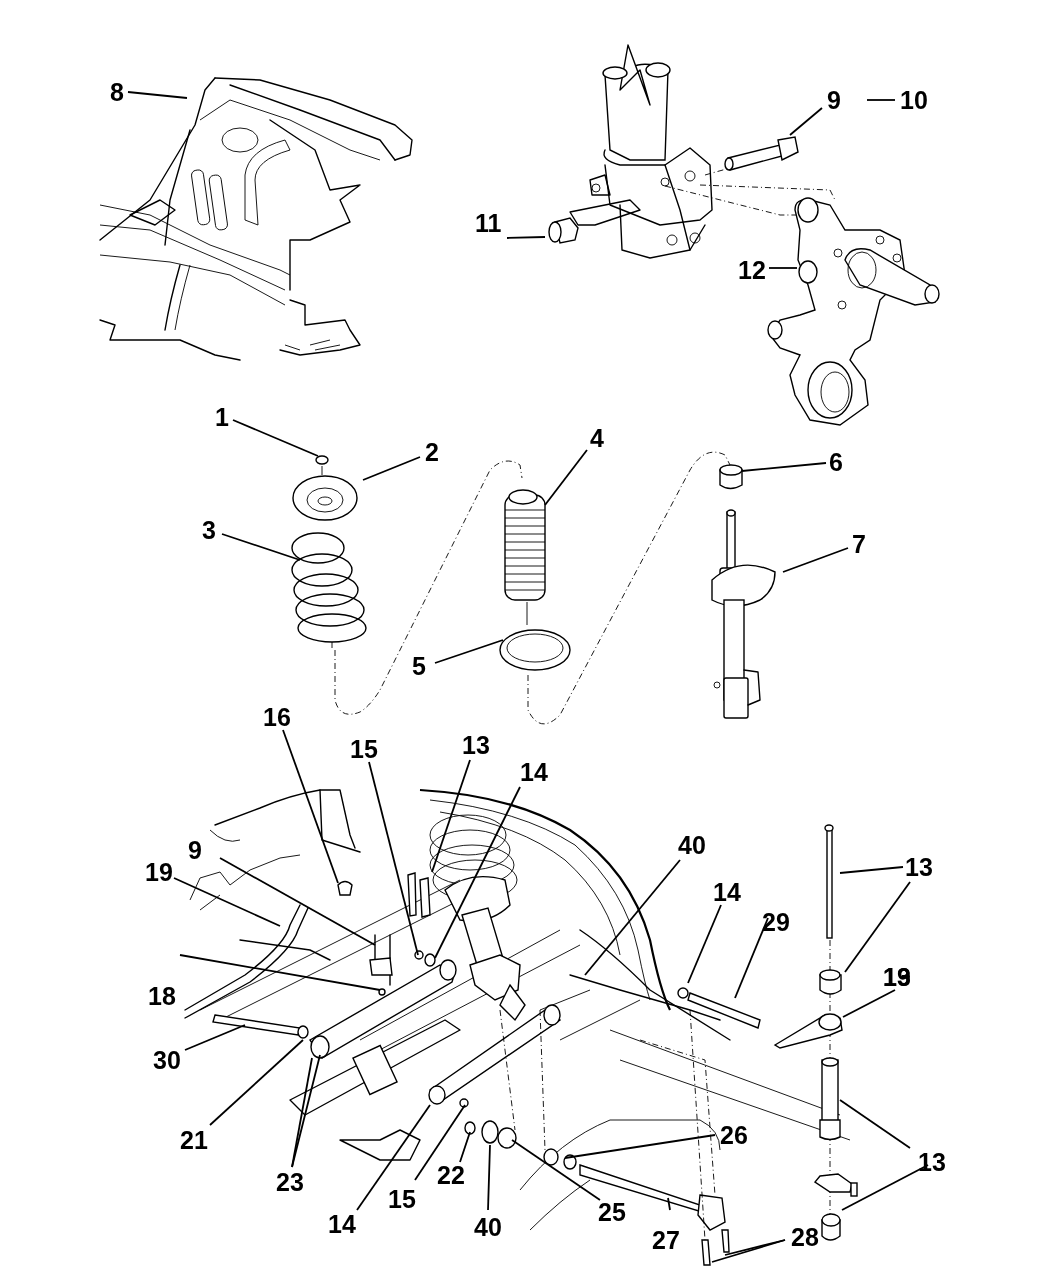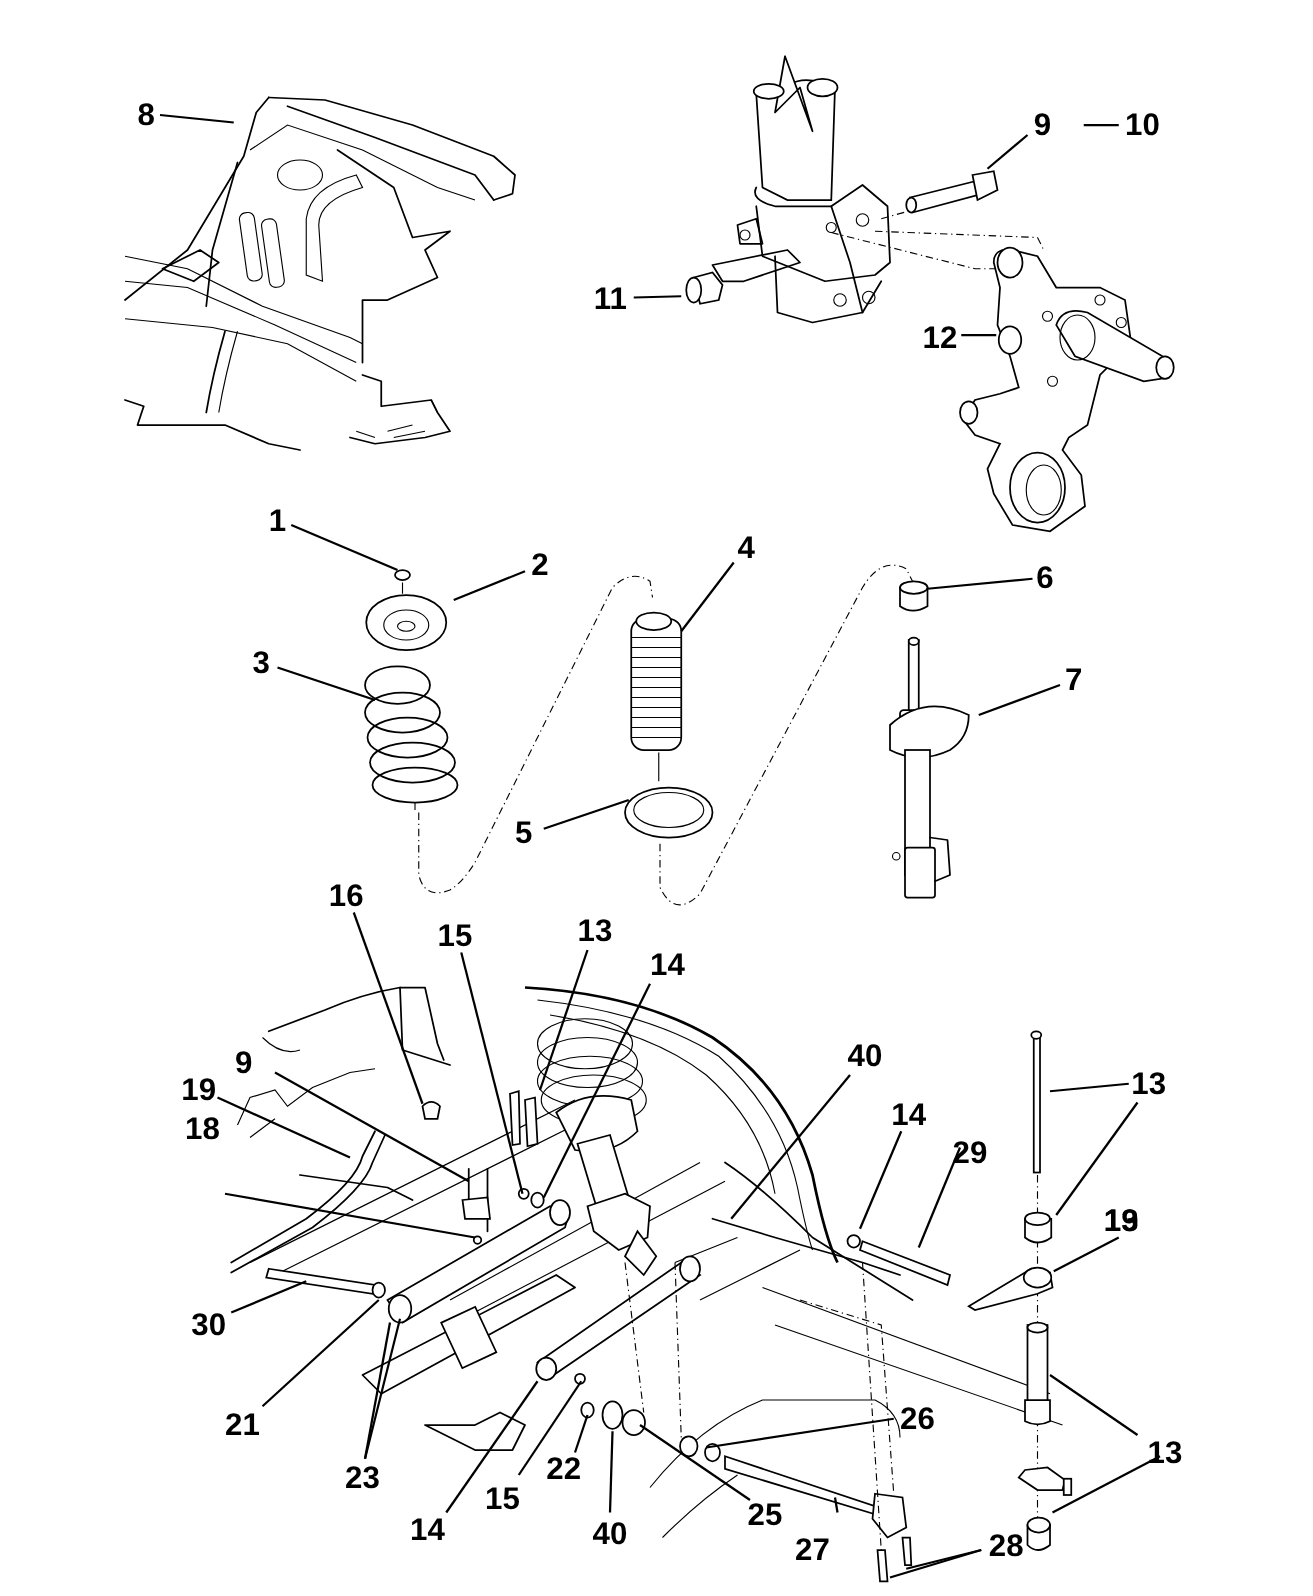--- a/index.html
+++ b/index.html
@@ -268,51 +268,51 @@
     <line class="leader" x1="785" y1="1240" x2="725" y2="1255"></line>
     <line class="leader" x1="785" y1="1240" x2="712" y2="1262"></line>
     <line class="leader" x1="928" y1="1165" x2="842" y2="1210"></line>
     <line class="leader" x1="910" y1="1148" x2="840" y2="1100"></line>
   </g>
 </svg>
 
 <span class="callout" style="left:110px;top:80px">8</span>
 <span class="callout" style="left:827px;top:88px">9</span>
 <span class="callout" style="left:900px;top:88px">10</span>
-<span class="callout" style="left:475px;top:227px">11</span>
+<span class="callout" style="left:475px;top:211px">11</span>
 <span class="callout" style="left:738px;top:258px">12</span>
 <span class="callout" style="left:215px;top:405px">1</span>
 <span class="callout" style="left:425px;top:440px">2</span>
 <span class="callout" style="left:202px;top:518px">3</span>
 <span class="callout" style="left:590px;top:426px">4</span>
 <span class="callout" style="left:412px;top:654px">5</span>
 <span class="callout" style="left:829px;top:450px">6</span>
 <span class="callout" style="left:852px;top:532px">7</span>
 
 <span class="callout" style="left:263px;top:705px">16</span>
 <span class="callout" style="left:350px;top:737px">15</span>
 <span class="callout" style="left:462px;top:733px">13</span>
 <span class="callout" style="left:520px;top:760px">14</span>
 <span class="callout" style="left:188px;top:838px">9</span>
 <span class="callout" style="left:145px;top:860px">19</span>
-<span class="callout" style="left:148px;top:891px">18</span>
+<span class="callout" style="left:148px;top:984px">18</span>
 <span class="callout" style="left:678px;top:833px">40</span>
 <span class="callout" style="left:713px;top:880px">14</span>
 <span class="callout" style="left:762px;top:910px">29</span>
 <span class="callout" style="left:905px;top:855px">13</span>
 <span class="callout" style="left:883px;top:965px">13</span>
 
 <span class="callout" style="left:883px;top:965px">19</span>
 
 <span class="callout" style="left:153px;top:1048px">30</span>
 <span class="callout" style="left:180px;top:1128px">21</span>
 <span class="callout" style="left:276px;top:1170px">23</span>
 <span class="callout" style="left:437px;top:1163px">22</span>
 <span class="callout" style="left:388px;top:1187px">15</span>
 <span class="callout" style="left:328px;top:1212px">14</span>
 <span class="callout" style="left:474px;top:1215px">40</span>
 <span class="callout" style="left:598px;top:1200px">25</span>
 <span class="callout" style="left:720px;top:1123px">26</span>
-<span class="callout" style="left:636px;top:1228px">27</span>
+<span class="callout" style="left:652px;top:1228px">27</span>
 <span class="callout" style="left:791px;top:1225px">28</span>
 <span class="callout" style="left:918px;top:1150px">13</span>
 
 </div>
 
 </body></html>

